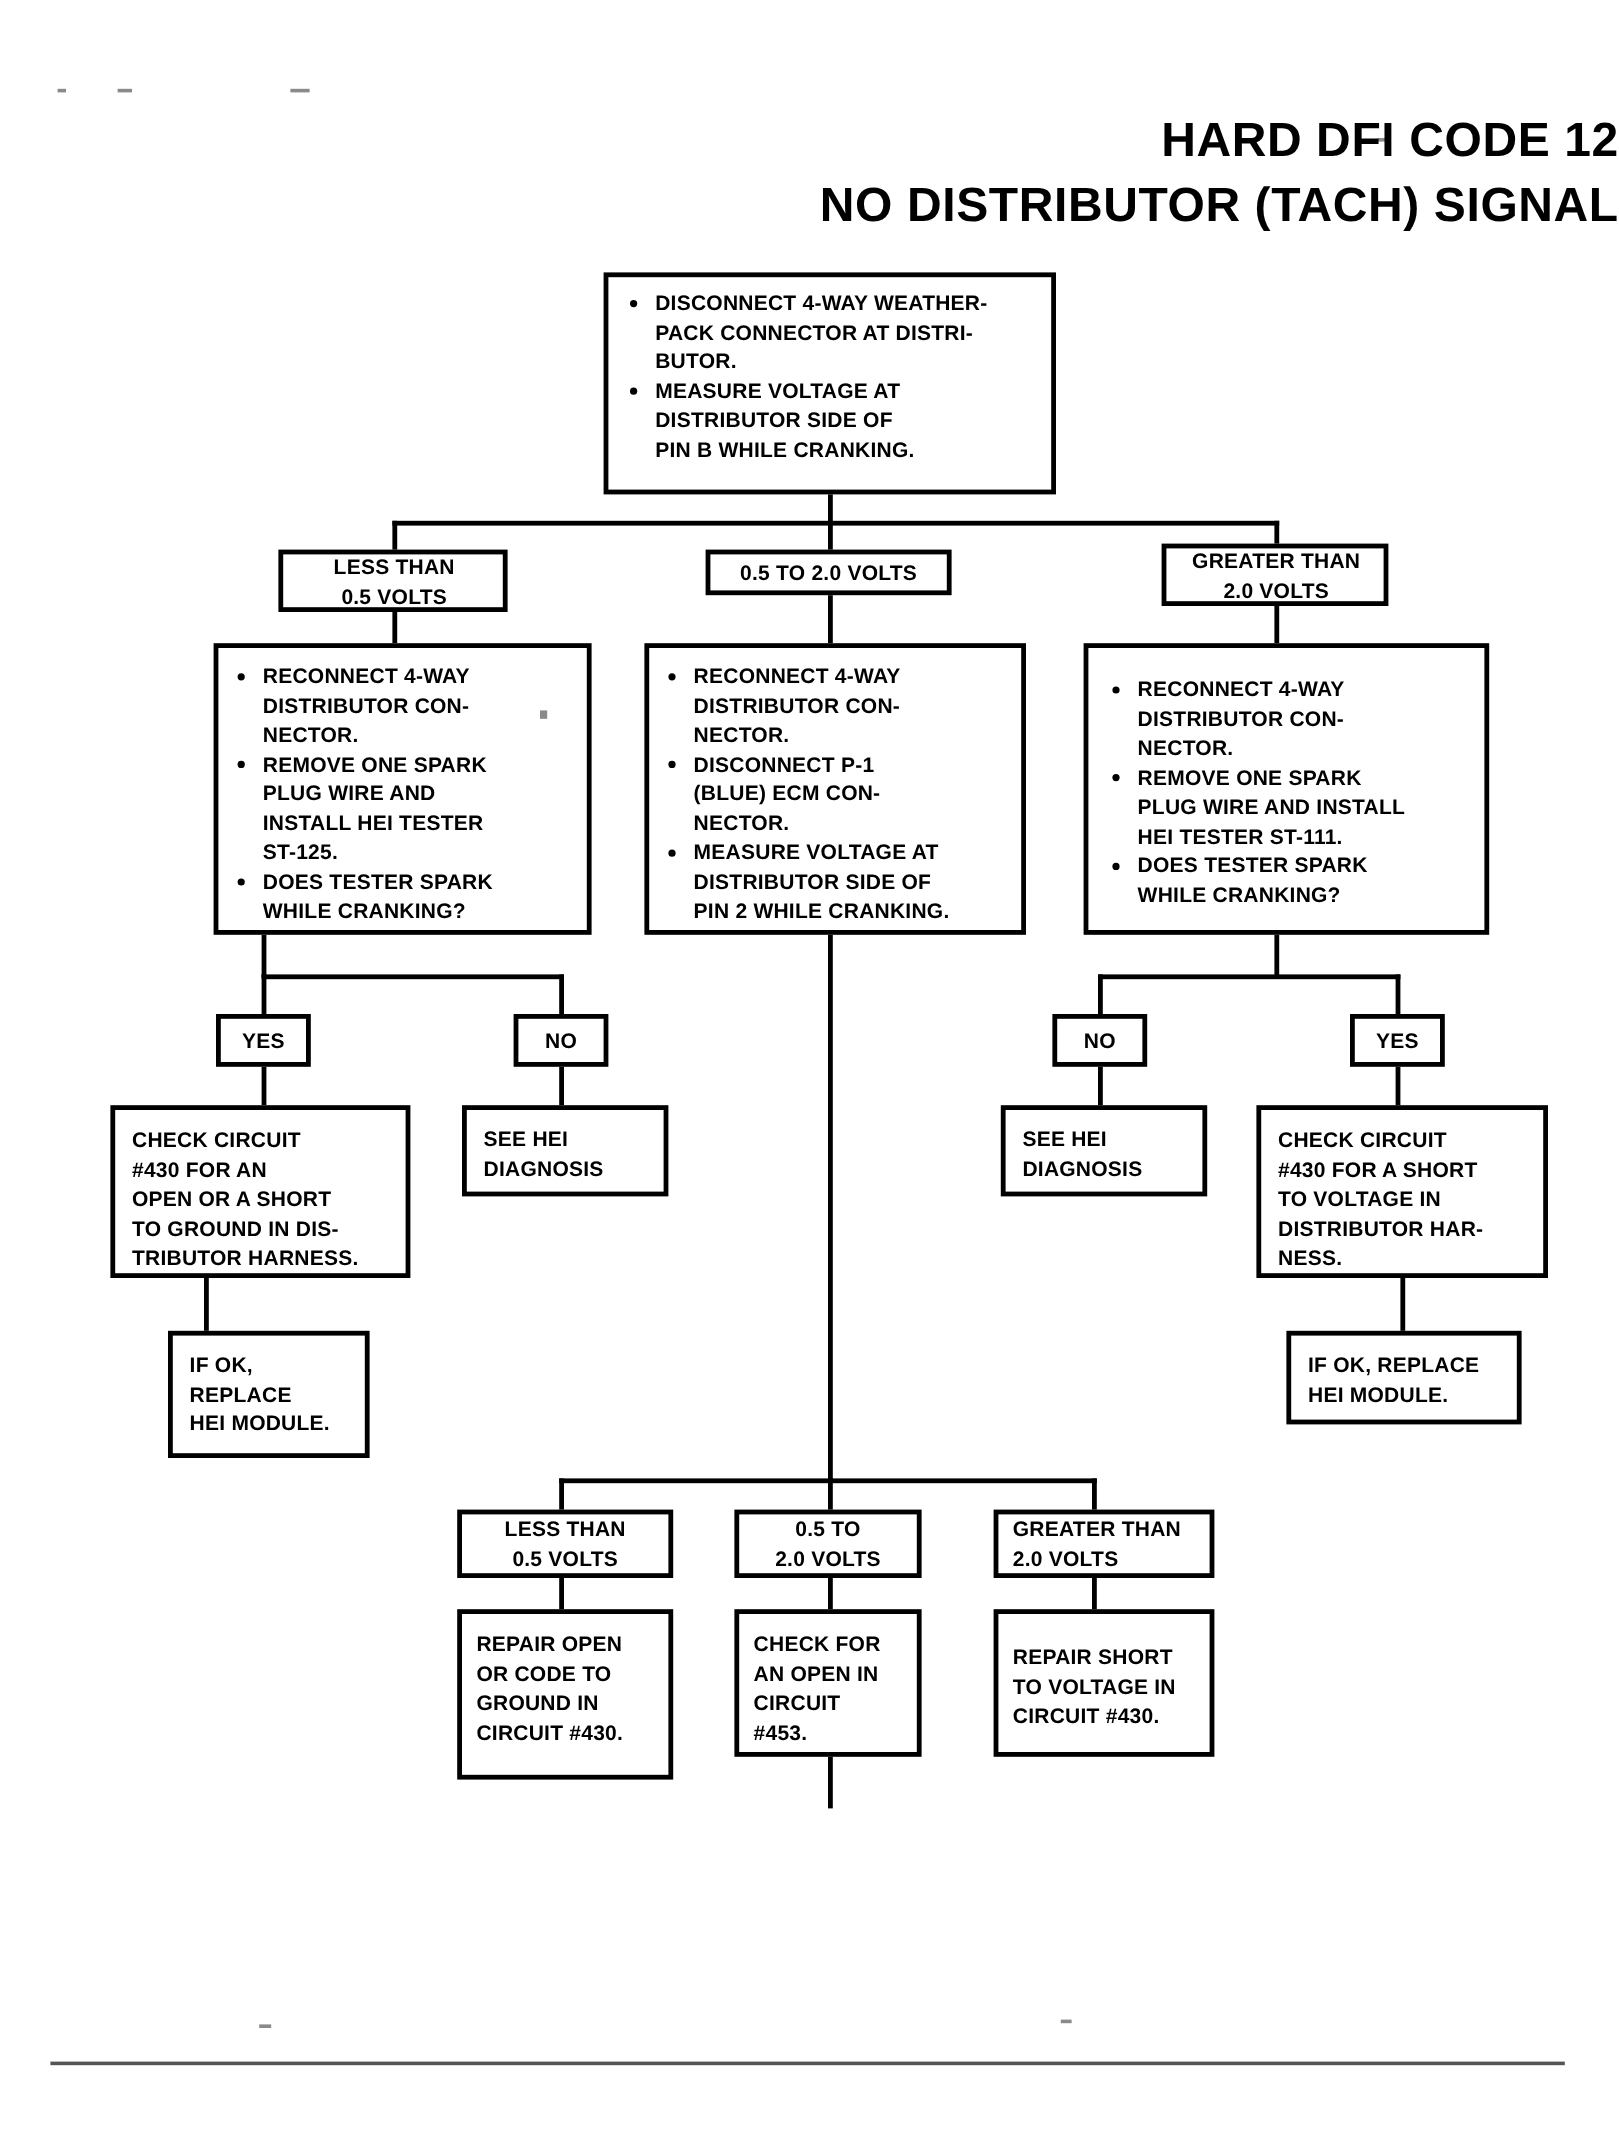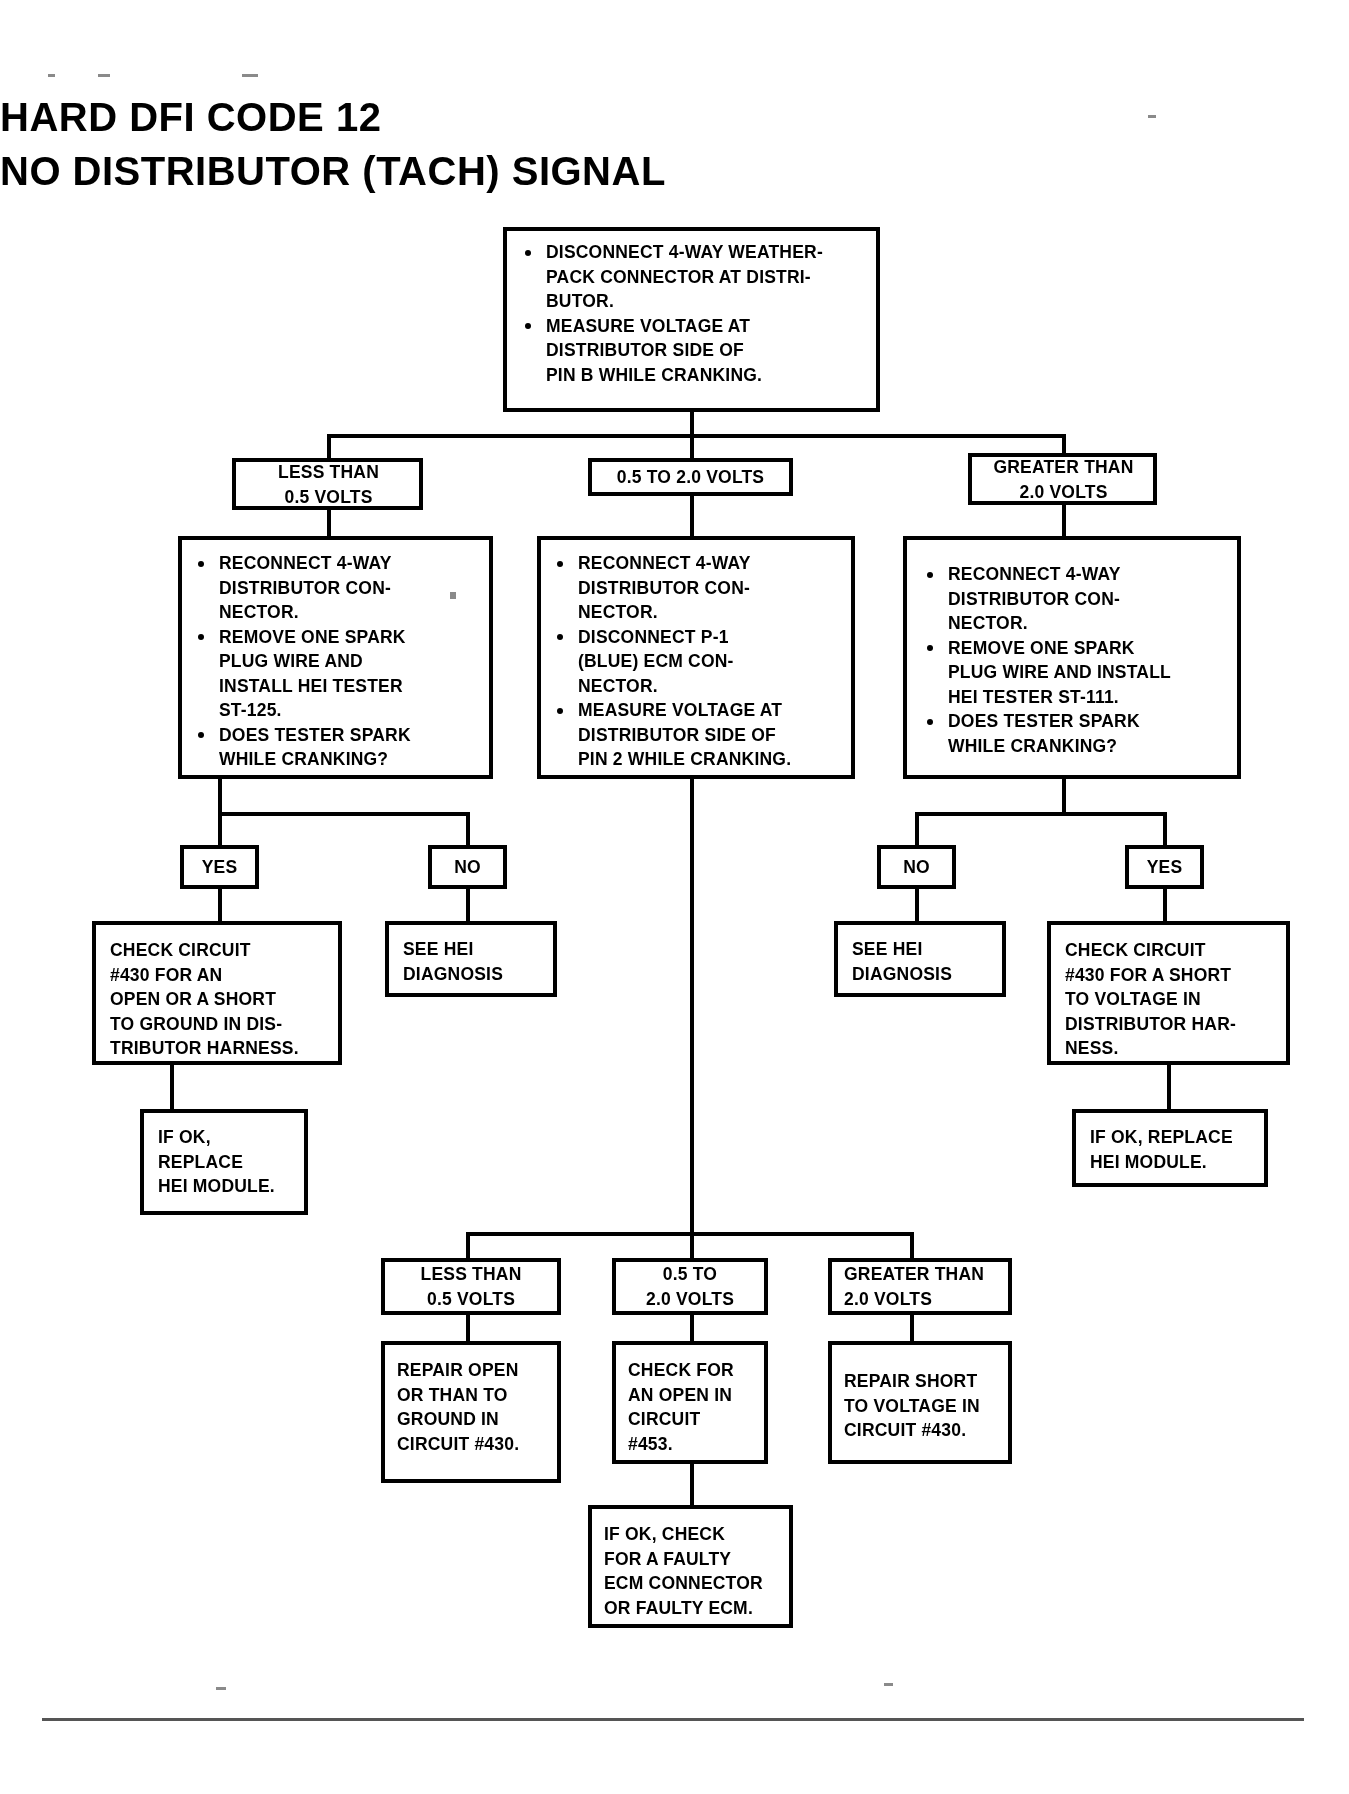--- a/index.html
+++ b/index.html
@@ -19,21 +19,21 @@
     background: #ffffff;
     overflow: hidden;
   }
 
   
   .title-block {
     position: absolute;
     left: 0;
     top: 90px;
     width: 1349px;
-    text-align: left;
+    text-align: right;
   }
   .title-line {
     font-weight: bold;
     font-size: 40px;
     letter-spacing: 0.5px;
     line-height: 54px;
     white-space: nowrap;
   }
 
   
@@ -361,21 +361,21 @@
     </div>
   </div>
 
   <div class="ln v" style="left:466px;top:1315px;height:28px;"></div>
   <div class="ln v" style="left:690px;top:1315px;height:28px;"></div>
   <div class="ln v" style="left:910px;top:1315px;height:28px;"></div>
 
   <div class="box thick" style="left:381px;top:1341px;width:180px;height:142px;">
     <div class="inner" style="padding:13px 6px 8px 12px;">
       <span class="line-txt">REPAIR OPEN</span>
-      <span class="line-txt">OR THAN TO</span>
+      <span class="line-txt">OR CODE TO</span>
       <span class="line-txt">GROUND IN</span>
       <span class="line-txt">CIRCUIT #430.</span>
     </div>
   </div>
 
   <div class="box thick" style="left:612px;top:1341px;width:156px;height:123px;">
     <div class="inner" style="padding:13px 6px 8px 12px;">
       <span class="line-txt">CHECK FOR</span>
       <span class="line-txt">AN OPEN IN</span>
       <span class="line-txt">CIRCUIT</span>
@@ -386,24 +386,16 @@
   <div class="box thick" style="left:828px;top:1341px;width:184px;height:123px;">
     <div class="inner" style="padding:24px 6px 8px 12px;">
       <span class="line-txt">REPAIR SHORT</span>
       <span class="line-txt">TO VOLTAGE IN</span>
       <span class="line-txt">CIRCUIT #430.</span>
     </div>
   </div>
 
   <div class="ln v" style="left:690px;top:1464px;height:43px;"></div>
 
-  <div class="box thick" style="left:588px;top:1505px;width:205px;height:123px;">
-    <div class="inner" style="padding:13px 6px 8px 12px;">
-      <span class="line-txt">IF OK, CHECK</span>
-      <span class="line-txt">FOR A FAULTY</span>
-      <span class="line-txt">ECM CONNECTOR</span>
-      <span class="line-txt">OR FAULTY ECM.</span>
-    </div>
-  </div>
 
   <div class="footer-rule"></div>
 
 </div>
 
 </body></html>

